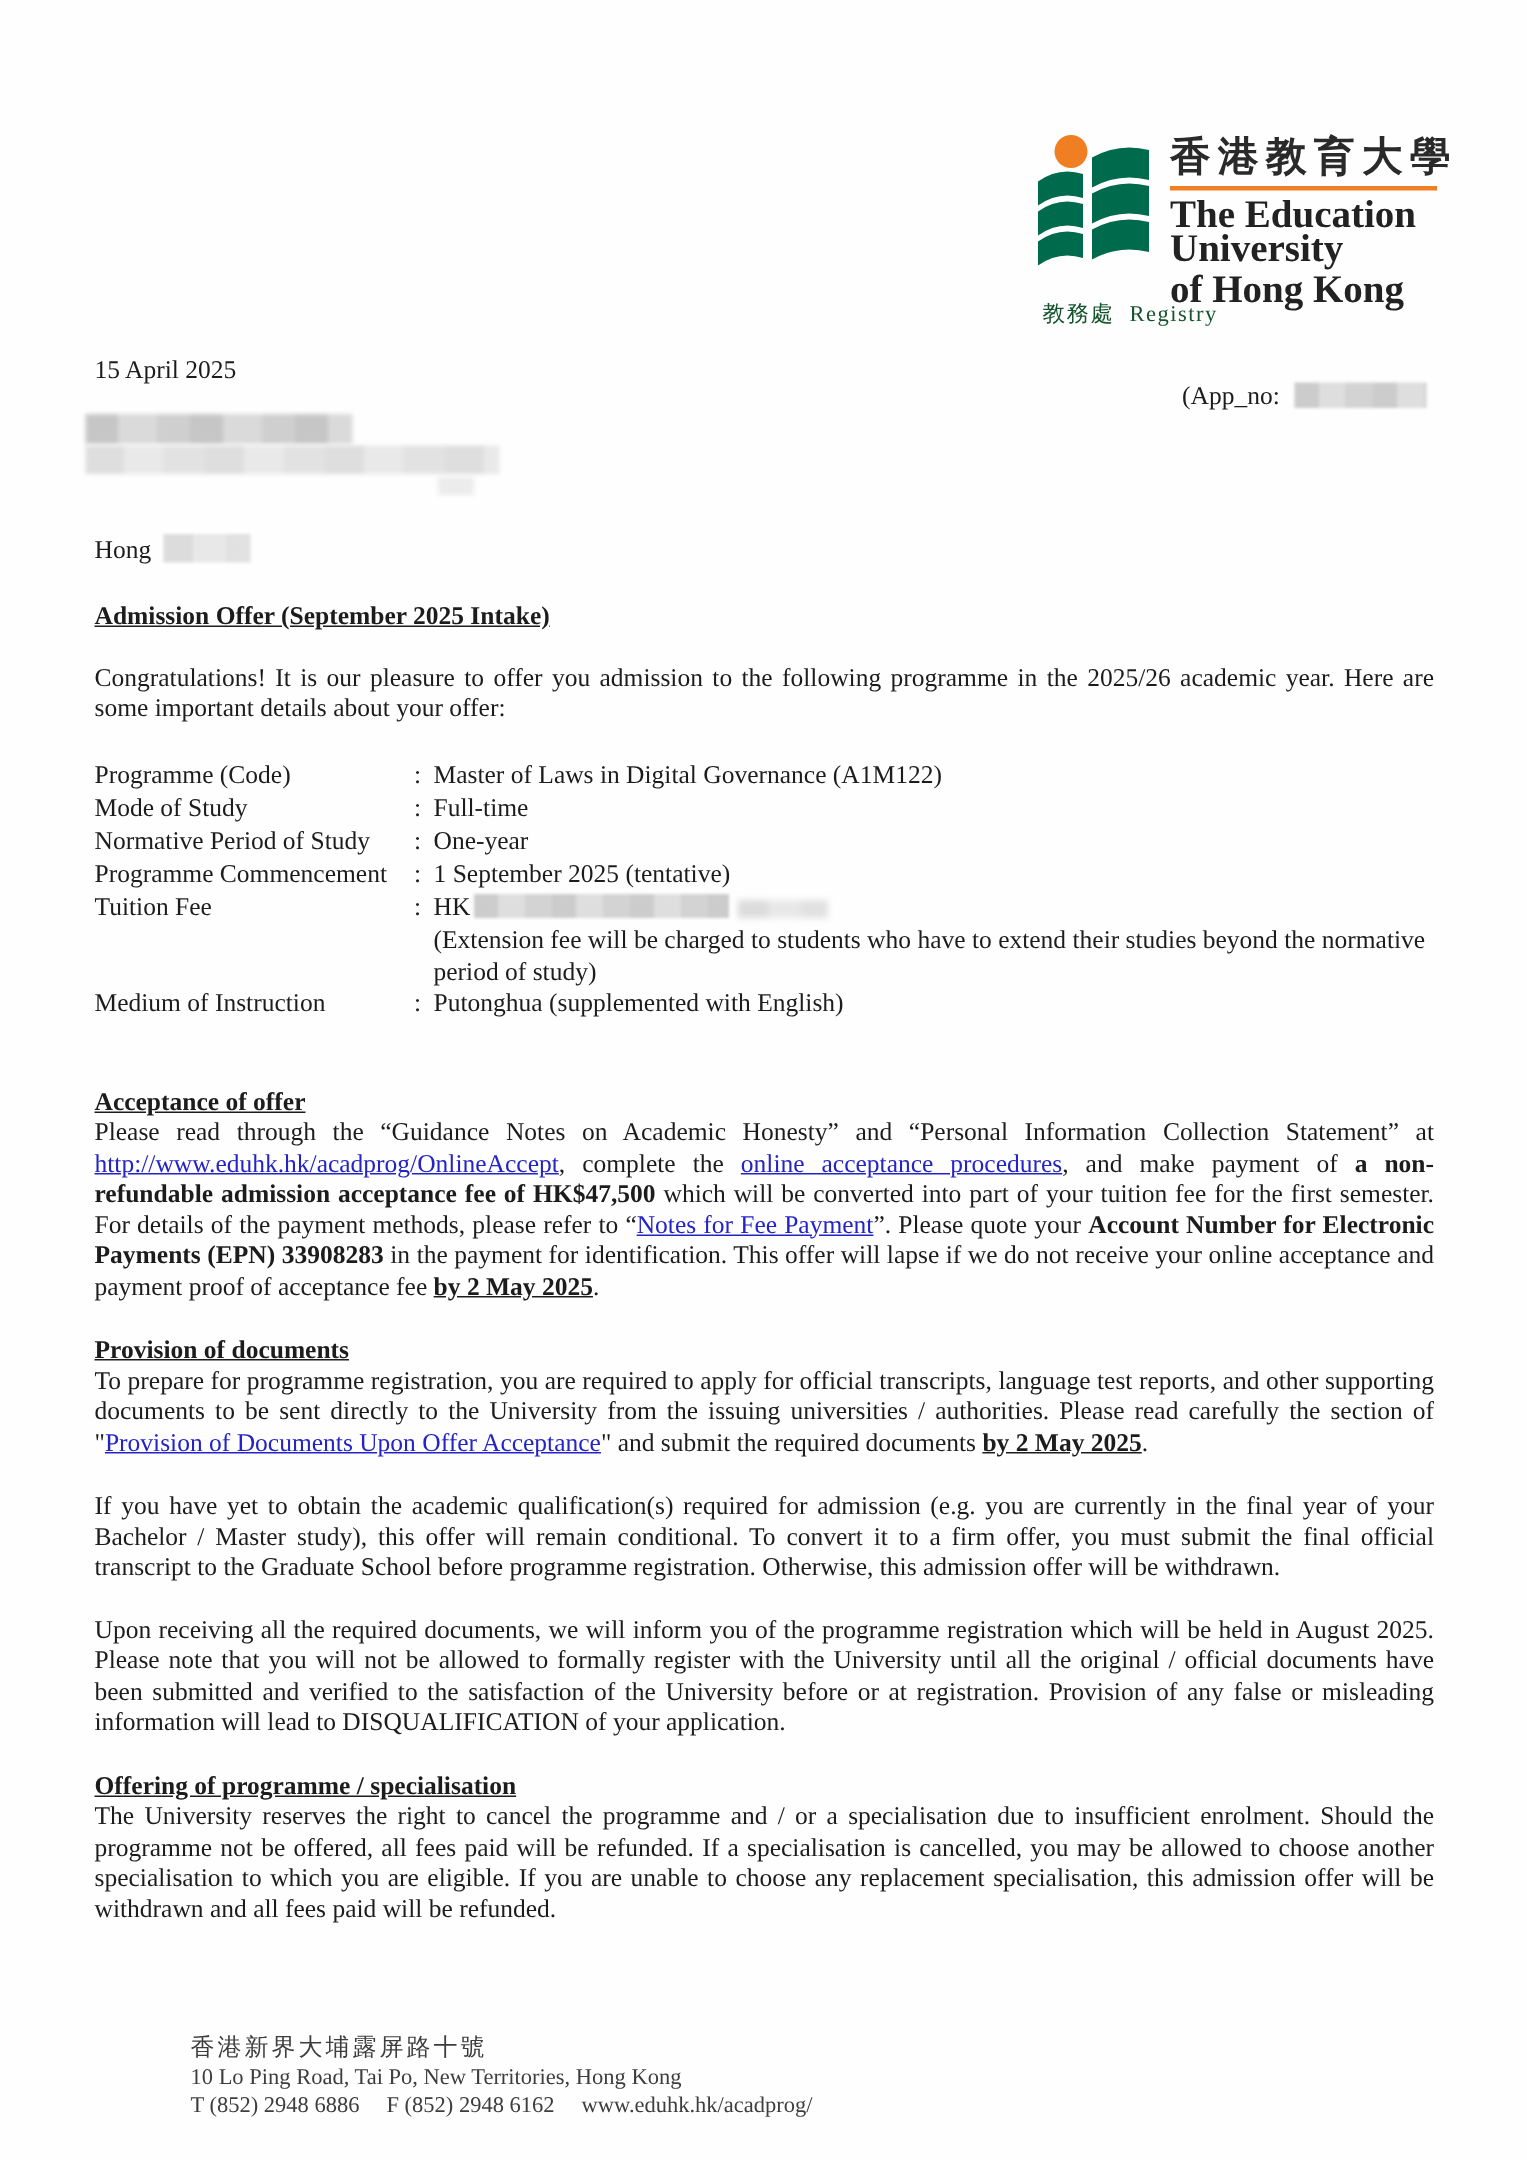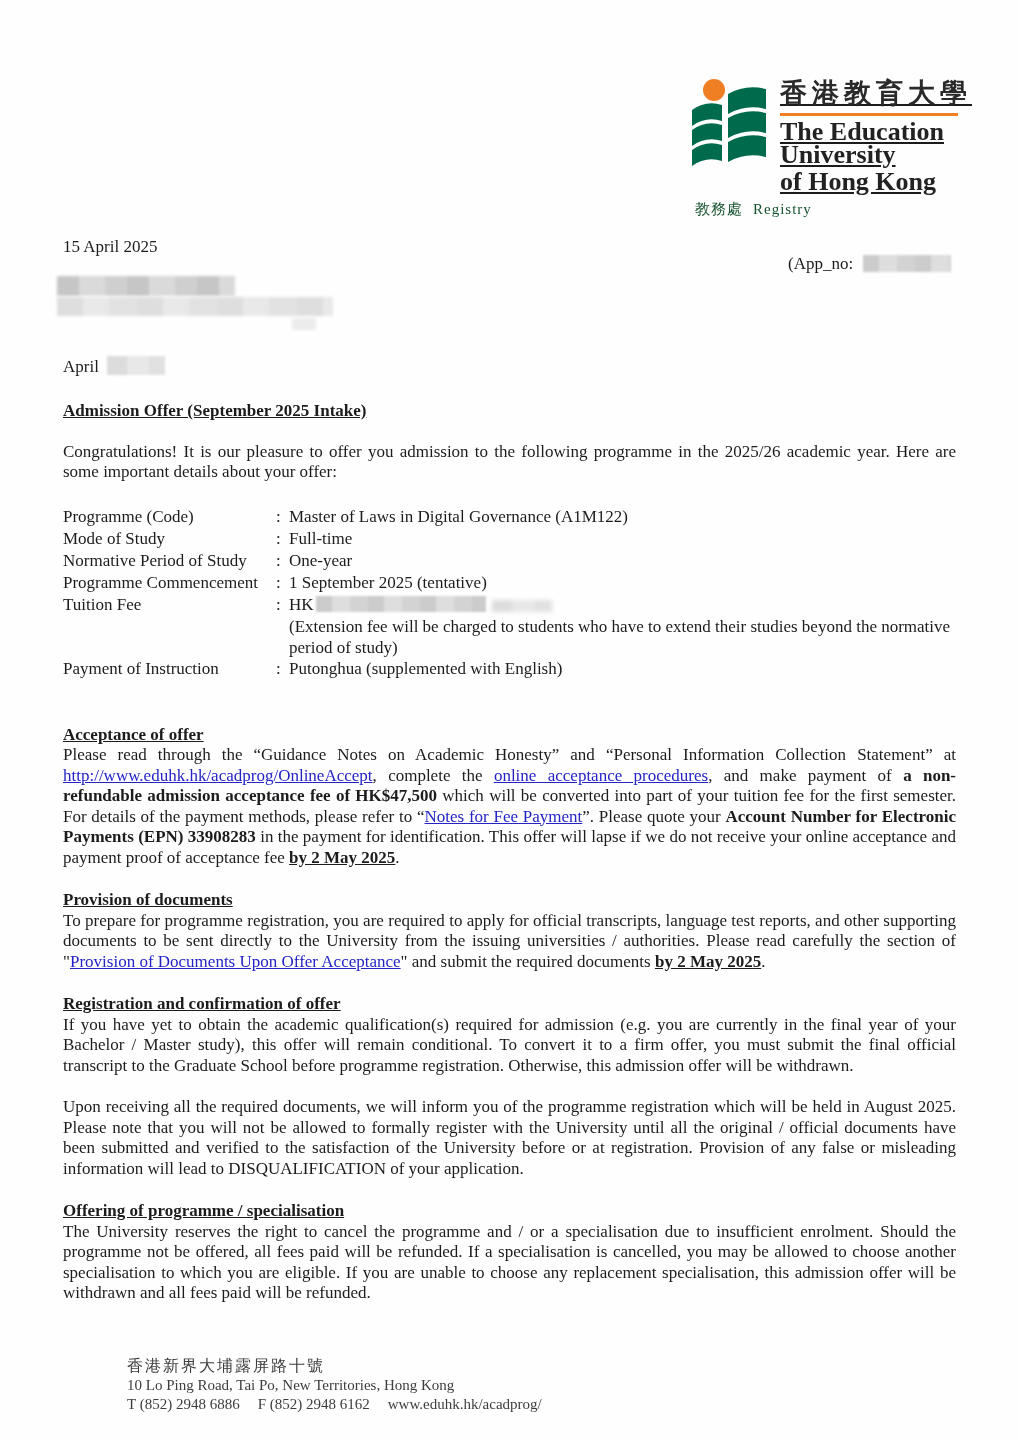--- a/index.html
+++ b/index.html
@@ -7,21 +7,21 @@
     position:relative;
     width:1018px;height:1440px;
     background:#fefefe;
     margin:0 auto;
     font-family:"Liberation Serif","DejaVu Serif",serif;
     color:#1c1c1c;
     overflow:hidden;
   }
 
   
-  .logo{position:absolute;left:690px;top:78px;display:flex;text-decoration:underline;}
+  .logo{position:absolute;left:690px;top:89px;display:flex;}
   .logo-mark{width:78px;height:88px;flex:0 0 auto;}
   .logo-text{margin-left:12px;}
   .logo-zh{font-size:27px;font-weight:bold;letter-spacing:5px;color:#2a2a2a;line-height:30px;}
   .logo-rule{height:3px;width:178px;margin-top:5px;}
   .logo-en{font-size:26px;font-weight:bold;color:#222;line-height:23px;margin-top:4px;}
   .registry{position:absolute;left:695px;top:200px;font-size:15px;color:#14532d;letter-spacing:1px;}
   .registry .zh{margin-right:10px;}
 
   
   .date{position:absolute;left:63px;top:237px;font-size:17px;}
@@ -105,21 +105,21 @@
     <span class="redact" style="width:88px;height:17px;margin-left:6px;"></span>
   </div>
 
   <div class="addr-block">
     <div class="addr-row1"></div>
     <div class="addr-row2"></div>
     <div class="addr-stub"></div>
   </div>
 
   <div class="dear">
-    <span>April</span><span class="redact light"></span>
+    <span>Hong</span><span class="redact light"></span>
   </div>
 
   <div class="content">
     <h2 class="section-heading">Admission Offer (September 2025 Intake)</h2>
     <p class="intro">Congratulations!  It is our pleasure to offer you admission to the following programme in the 2025/26 academic year.  Here are some important details about your offer:</p>
 
     <div class="details">
         <div class="details-row">
           <span>Programme (Code)</span>
           <span>:</span>
@@ -139,37 +139,36 @@
           <span>Programme Commencement</span>
           <span>:</span>
           <span>1 September 2025 (tentative)</span>
         </div>
         <div class="details-row">
           <span>Tuition Fee</span>
           <span>:</span>
           <span><span>HK</span><span class="redact tuition-redact"></span><span class="redact light tuition-tail"></span><div class="details-note">(Extension fee will be charged to students who have to extend their studies beyond the normative period of study)</div></span>
         </div>
         <div class="details-row">
-          <span>Payment of Instruction</span>
+          <span>Medium of Instruction</span>
           <span>:</span>
           <span>Putonghua (supplemented with English)</span>
         </div>
       </div>
 
     <div>
         <div class="section first">
           <h3 class="section-heading">Acceptance of offer</h3>
           <p><span class="seg-normal">Please read through the “Guidance Notes on Academic Honesty” and “Personal Information Collection Statement” at </span><a class="seg-link">http://www.eduhk.hk/acadprog/OnlineAccept</a><span class="seg-normal">, complete the </span><a class="seg-link">online acceptance procedures</a><span class="seg-normal">, and make payment of </span><span class="seg-bold">a non-refundable admission acceptance fee of HK$47,500</span><span class="seg-normal"> which will be converted into part of your tuition fee for the first semester.  For details of the payment methods, please refer to “</span><a class="seg-link">Notes for Fee Payment</a><span class="seg-normal">”.  Please quote your </span><span class="seg-bold">Account Number for Electronic Payments (EPN) 33908283</span><span class="seg-normal"> in the payment for identification.  This offer will lapse if we do not receive your online acceptance and payment proof of acceptance fee </span><span class="seg-bold-underline">by 2 May 2025</span><span class="seg-normal">.</span></p>
         </div>
         <div class="section">
           <h3 class="section-heading">Provision of documents</h3>
           <p><span class="seg-normal">To prepare for programme registration, you are required to apply for official transcripts, language test reports, and other supporting documents to be sent directly to the University from the issuing universities / authorities.  Please read carefully the section of "</span><a class="seg-link">Provision of Documents Upon Offer Acceptance</a><span class="seg-normal">" and submit the required documents </span><span class="seg-bold-underline">by 2 May 2025</span><span class="seg-normal">.</span></p>
         </div>
         <div class="section">
-          <h3 class="section-heading">Registration and confirmation of offer</h3>
           <p><span class="seg-normal">If you have yet to obtain the academic qualification(s) required for admission (e.g. you are currently in the final year of your Bachelor / Master study), this offer will remain conditional.  To convert it to a firm offer, you must submit the final official transcript to the Graduate School before programme registration.  Otherwise, this admission offer will be withdrawn.</span></p>
           <p><span class="seg-normal">Upon receiving all the required documents, we will inform you of the programme registration which will be held in August 2025.  Please note that you will not be allowed to formally register with the University until all the original / official documents have been submitted and verified to the satisfaction of the University before or at registration.  Provision of any false or misleading information will lead to DISQUALIFICATION of your application.</span></p>
         </div>
         <div class="section">
           <h3 class="section-heading">Offering of programme / specialisation</h3>
           <p><span class="seg-normal">The University reserves the right to cancel the programme and / or a specialisation due to insufficient enrolment.  Should the programme not be offered, all fees paid will be refunded.  If a specialisation is cancelled, you may be allowed to choose another specialisation to which you are eligible.  If you are unable to choose any replacement specialisation, this admission offer will be withdrawn and all fees paid will be refunded.</span></p>
         </div>
       </div>
   </div>
 

